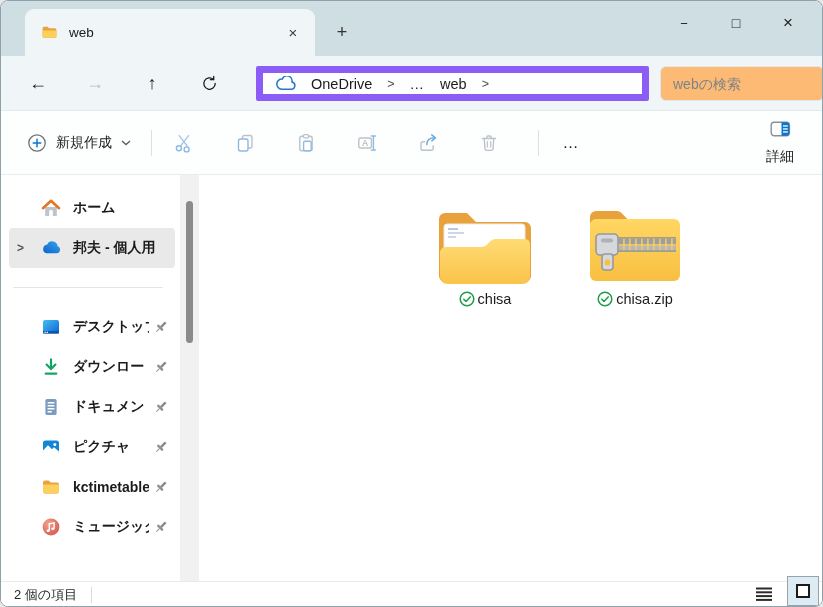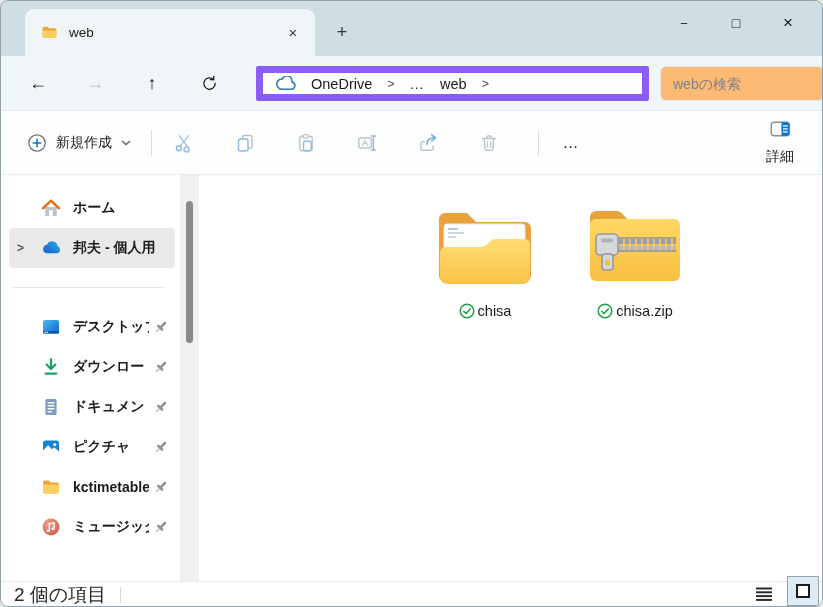--- a/index.html
+++ b/index.html
@@ -73,27 +73,27 @@
   .side-divider{height:1px;background:#e4e4e4;margin:19px 16px 19px 12px;}
 
   .side-scrollbar{position:absolute;left:179px;top:0;width:19px;height:100%;background:#f1f1f1;}
   .side-scroll-thumb{position:absolute;left:6px;top:26px;width:7px;height:142px;background:#8a8a8a;border-radius:3.5px;}
 
   .content{position:absolute;left:198px;top:0;right:0;height:100%;}
   .file-tile{position:absolute;top:18px;width:128px;display:flex;flex-direction:column;align-items:center;}
   .file-tile.t0{left:222px;}
   .file-tile.t1{left:372px;}
   .file-icon{width:106px;height:98px;}
-  .file-caption{display:flex;align-items:center;gap:3px;margin-top:12px;}
+  .file-caption{display:flex;align-items:center;gap:3px;margin-top:0;}
   .file-caption .badge{width:16px;height:16px;flex:none;}
   .file-name{font-size:14.5px;color:#1b1b1b;white-space:nowrap;}
 
   
   .statusbar{height:27px;border-top:1px solid #eaeaea;background:#fff;display:flex;align-items:center;
-    padding-left:13px;position:relative;font-size:19px;color:#24272a;}
+    padding-left:13px;position:relative;font-size:13px;color:#24272a;}
   .count-divider{width:1px;height:16px;background:#d9d9d9;margin-left:14px;}
   .view-list-btn{position:absolute;right:45px;bottom:4px;width:26px;height:20px;display:flex;
     align-items:center;justify-content:center;}
   .view-large-btn{position:absolute;right:3px;bottom:2px;width:32px;height:30px;background:#ddebf5;
     border:1px solid #98a2a9;display:flex;align-items:center;justify-content:center;}
   .view-large-glyph{width:14px;height:14px;border:2.5px solid #1b1b1b;background:#fff;}
 </style>
 </head>
 <body>
 

